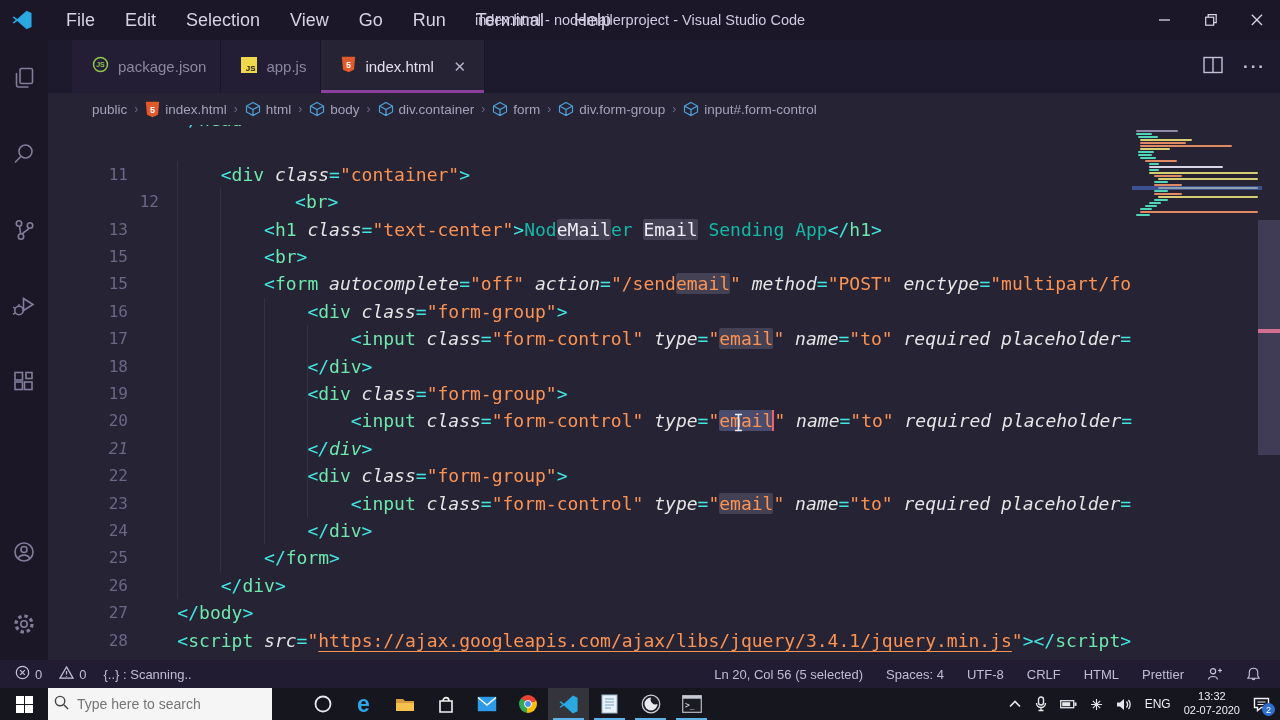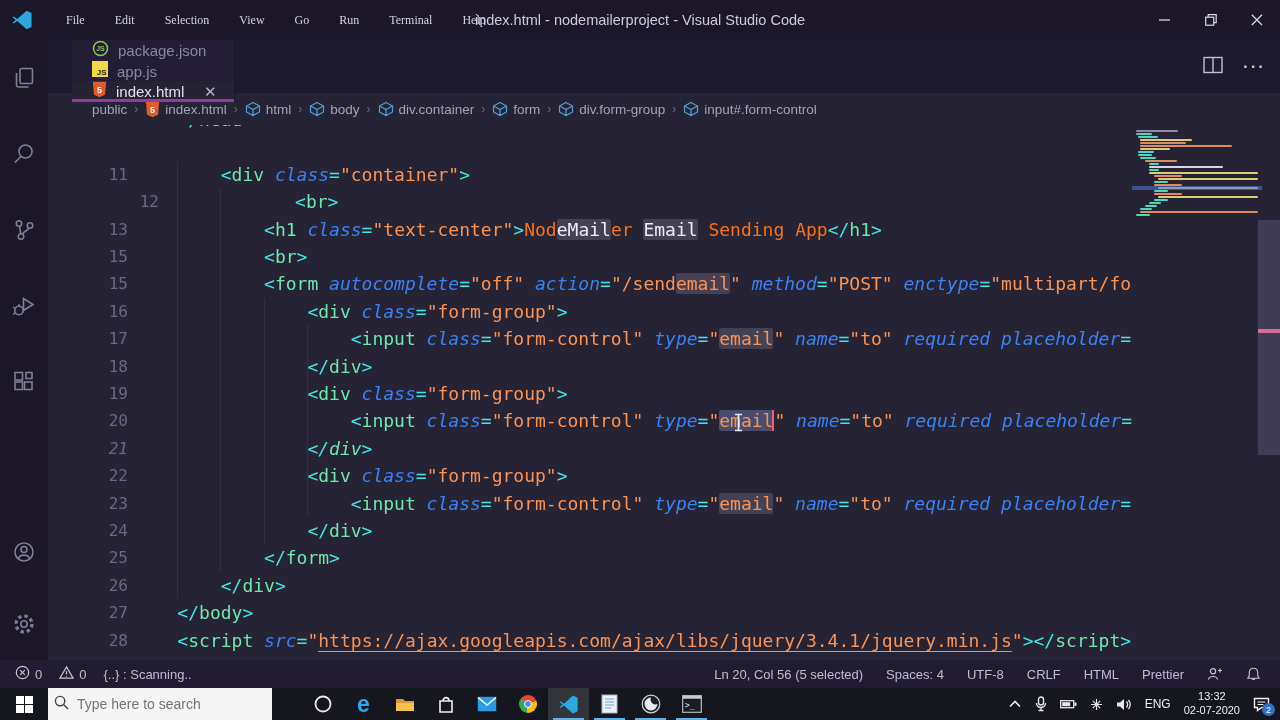--- a/index.html
+++ b/index.html
@@ -5,37 +5,37 @@
   * { margin:0; padding:0; box-sizing:border-box; }
   html,body { width:1280px; height:720px; overflow:hidden; background:#262335;
               font-family:"Liberation Sans", sans-serif; }
   .screen { position:relative; width:1280px; height:720px; overflow:hidden; }
 
   
   .titlebar { position:absolute; left:0; top:0; width:1280px; height:40px;
               background:#1b1729; display:flex; align-items:center; z-index:30; }
   .vslogo { width:24px; height:24px; margin-left:11px; display:flex; align-items:center; }
   .menus { display:flex; margin-left:16px; }
-  .menu-item { padding:0 15px; line-height:40px; font-size:12px; color:#d6d2e4; cursor:default;font-family:Liberation Serif, serif; }
+  .menu-item { padding:0 15px; line-height:40px; font-size:18px; color:#d6d2e4; cursor:default; }
   .wintitle { position:absolute; left:50%; top:0; transform:translateX(-50%); line-height:40px;
               font-size:14.5px; color:#cfcadf; white-space:nowrap; }
   .winbtns { position:absolute; right:0; top:0; height:40px; display:flex; }
   .winbtn { width:46px; height:40px; display:flex; align-items:center; justify-content:center; }
 
   
   .activitybar { position:absolute; left:0; top:40px; width:48px; height:620px;
                  background:#1b1727; z-index:25; display:flex; flex-direction:column; }
   .act-slot { width:48px; height:76px; display:flex; align-items:center; justify-content:center; }
   .act-bottom { margin-top:auto; }
   .act-slot.short { height:72px; }
 
   
   .tabbar { position:absolute; left:48px; top:40px; width:1232px; height:53px;
             background:#1e1a2e; display:flex; z-index:20; }
-  .tabs { display:flex; padding-left:24px; height:100%;flex-direction:column; }
+  .tabs { display:flex; padding-left:24px; height:100%; }
   .tab { display:flex; align-items:center; height:100%; padding:0 14px 0 20px;
          background:#231e35; border-right:1px solid #191527; position:relative; }
   .tab .tlabel { font-size:15px; color:#8b87a0; margin-left:9px; white-space:nowrap; }
   .tab.active { background:#262335; }
   .tab.active .tlabel { color:#e4dff0; }
   .tab.active::after { content:""; position:absolute; left:0; right:0; bottom:0; height:3px; background:#8d3f9e; }
   .tab .tclose { margin-left:16px; color:#b6b2c6; font-size:15px; width:20px; text-align:center; }
   .tabactions { position:absolute; right:14px; top:0; height:53px; display:flex; align-items:center; gap:20px; }
   .more-dots { color:#c3bfd4; font-size:17px; font-weight:bold; letter-spacing:2px; }
 
@@ -52,23 +52,23 @@
             background:#262335; overflow:hidden; }
   .clip { position:absolute; left:0; top:0; width:1084px; height:535px; overflow:hidden; }
   .guide { position:absolute; width:1px; background:rgba(255,255,255,0.065); }
   .cl { position:absolute; left:0; width:1084px; height:28px; line-height:27.4px; white-space:pre;
         font-family:"DejaVu Sans Mono", monospace; font-size:18px; }
   .num { position:absolute; left:0; width:80px; text-align:right; color:#6b6787; font-size:16px;
          font-family:"DejaVu Sans Mono", monospace; }
   .code { position:absolute; left:86px; white-space:pre; }
   .p  { color:#42e6e0; }
   .t  { color:#6ee8ad; }
-  .a  { color:#3b82f6; font-style:italic; }
+  .a  { color:#e5e5e5; font-style:italic; }
   .s  { color:#fd9353; }
-  .w  { color:#f97316;text-align:right; }
+  .w  { color:#14b8a6;text-align:right; }
   .lk { color:#fd9353; text-decoration:underline; text-underline-offset:4px; }
   .wo, .so { background:rgba(205,205,225,0.18); border-radius:2px; }
   .wo { color:#eeecf5; } .so { color:#fd9353; }
   .ss { color:#fd9353; background:rgba(131,144,205,0.38); border-radius:2px; }
   .cur { display:inline-block; width:0; height:21px; border-left:2px solid #f2606e;
          vertical-align:text-bottom; margin-left:-1px; }
 
   
   .ibeam { position:absolute; left:685px; top:288px; width:11px; height:19px; z-index:9; }
 

